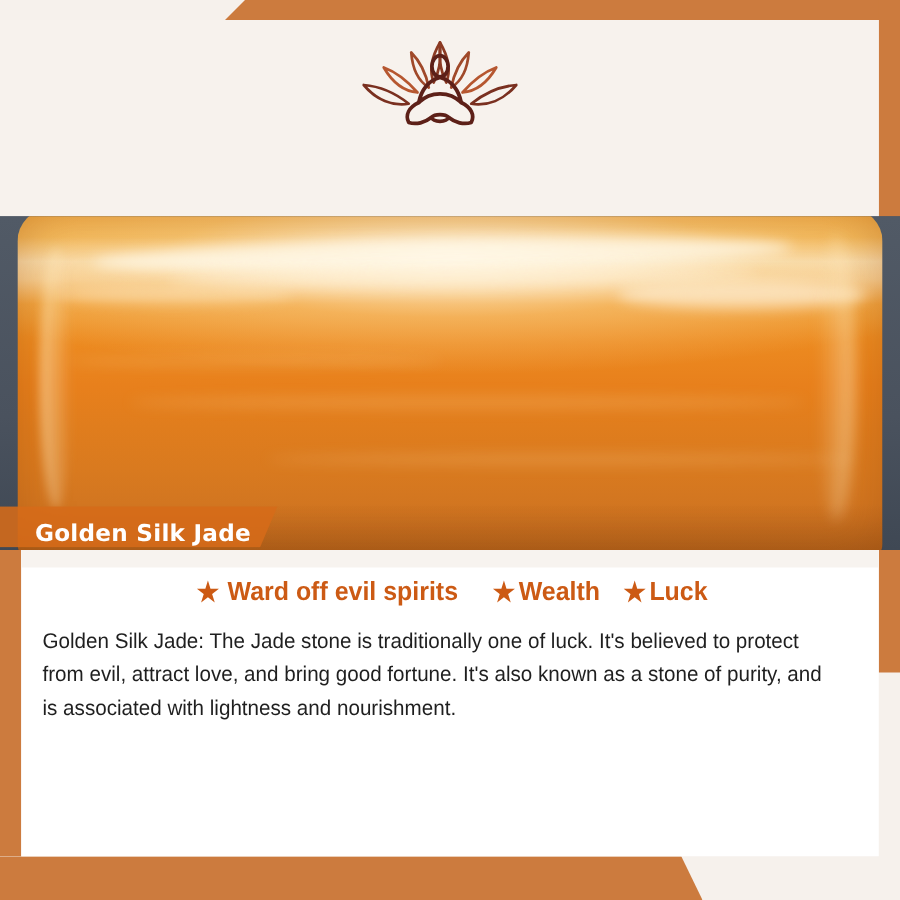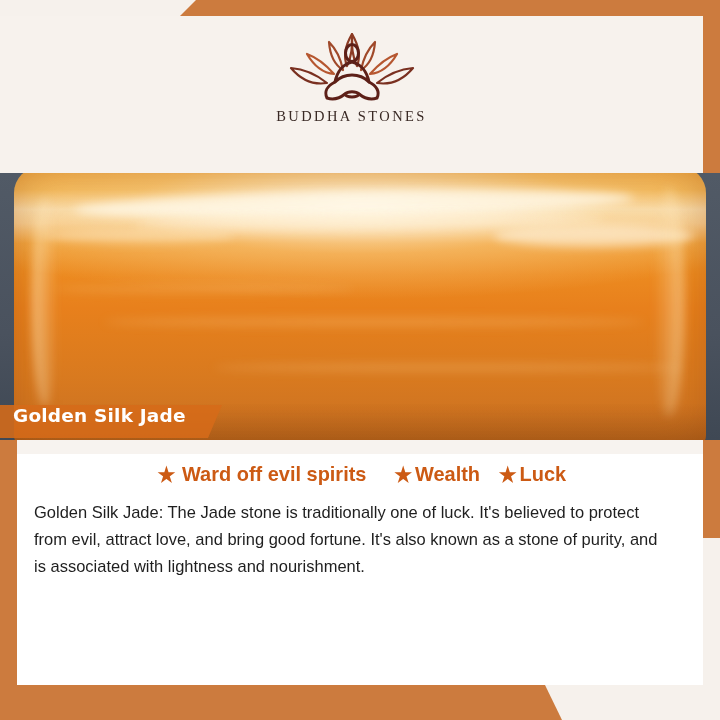--- a/index.html
+++ b/index.html
@@ -118,23 +118,23 @@
   }
   .shadow-b{
     position:absolute;left:0;right:0;bottom:0;height:46px;
     background:linear-gradient(180deg,rgba(120,55,10,0),rgba(110,50,8,.30));
   }
 
   .stone-label{
     position:absolute;left:0;top:232px;
     min-width:222px;height:33px;
     background:rgba(214,107,25,.88);
-    display:flex;align-items:flex-start;
+    display:flex;align-items:flex-end;
     clip-path:polygon(0 0, 222px 0, 208px 33px, 0 33px);
-    padding-left:13px;padding-right:26px;
+    padding-left:28px;padding-right:26px;
     box-sizing:border-box;
   }
   .stone-label-text{
     color:#ffffff;font-size:18.5px;font-weight:bold;
     letter-spacing:.2px;white-space:nowrap;
     font-family:"DejaVu Sans","Liberation Sans",sans-serif;
   }
 
   
   .panel{
@@ -197,21 +197,20 @@
           <path d="M14 40 C24 52, 37 57, 50 55 C40 47, 27 41, 14 40 Z" stroke="#7a3020"></path>
         </g>
         <g fill="none" stroke="#5d2018" stroke-width="3" stroke-linecap="round" stroke-linejoin="round">
           <ellipse cx="75" cy="25" rx="6.5" ry="8.5"></ellipse>
           <path d="M75 34 C66 36, 60 44, 58 54 C62 50, 68 47, 75 47 C82 47, 88 50, 92 54 C90 44, 84 36, 75 34 Z"></path>
           <path d="M58 54 C50 58, 47 64, 50 70 C56 72, 63 70, 68 66"></path>
           <path d="M92 54 C100 58, 103 64, 100 70 C94 72, 87 70, 82 66"></path>
           <path d="M68 66 C71 63, 79 63, 82 66 C80 70, 70 70, 68 66 Z"></path>
         </g>
       </svg>
-      <div class="logo-word">BUDDHA STONES</div>
     </div>
 
   </div>
 
   <div class="photo">
     <div class="photo-bg"></div>
     <div class="stone">
       <div class="streak s1"></div>
       <div class="streak s2"></div>
       <div class="streak s3"></div>

